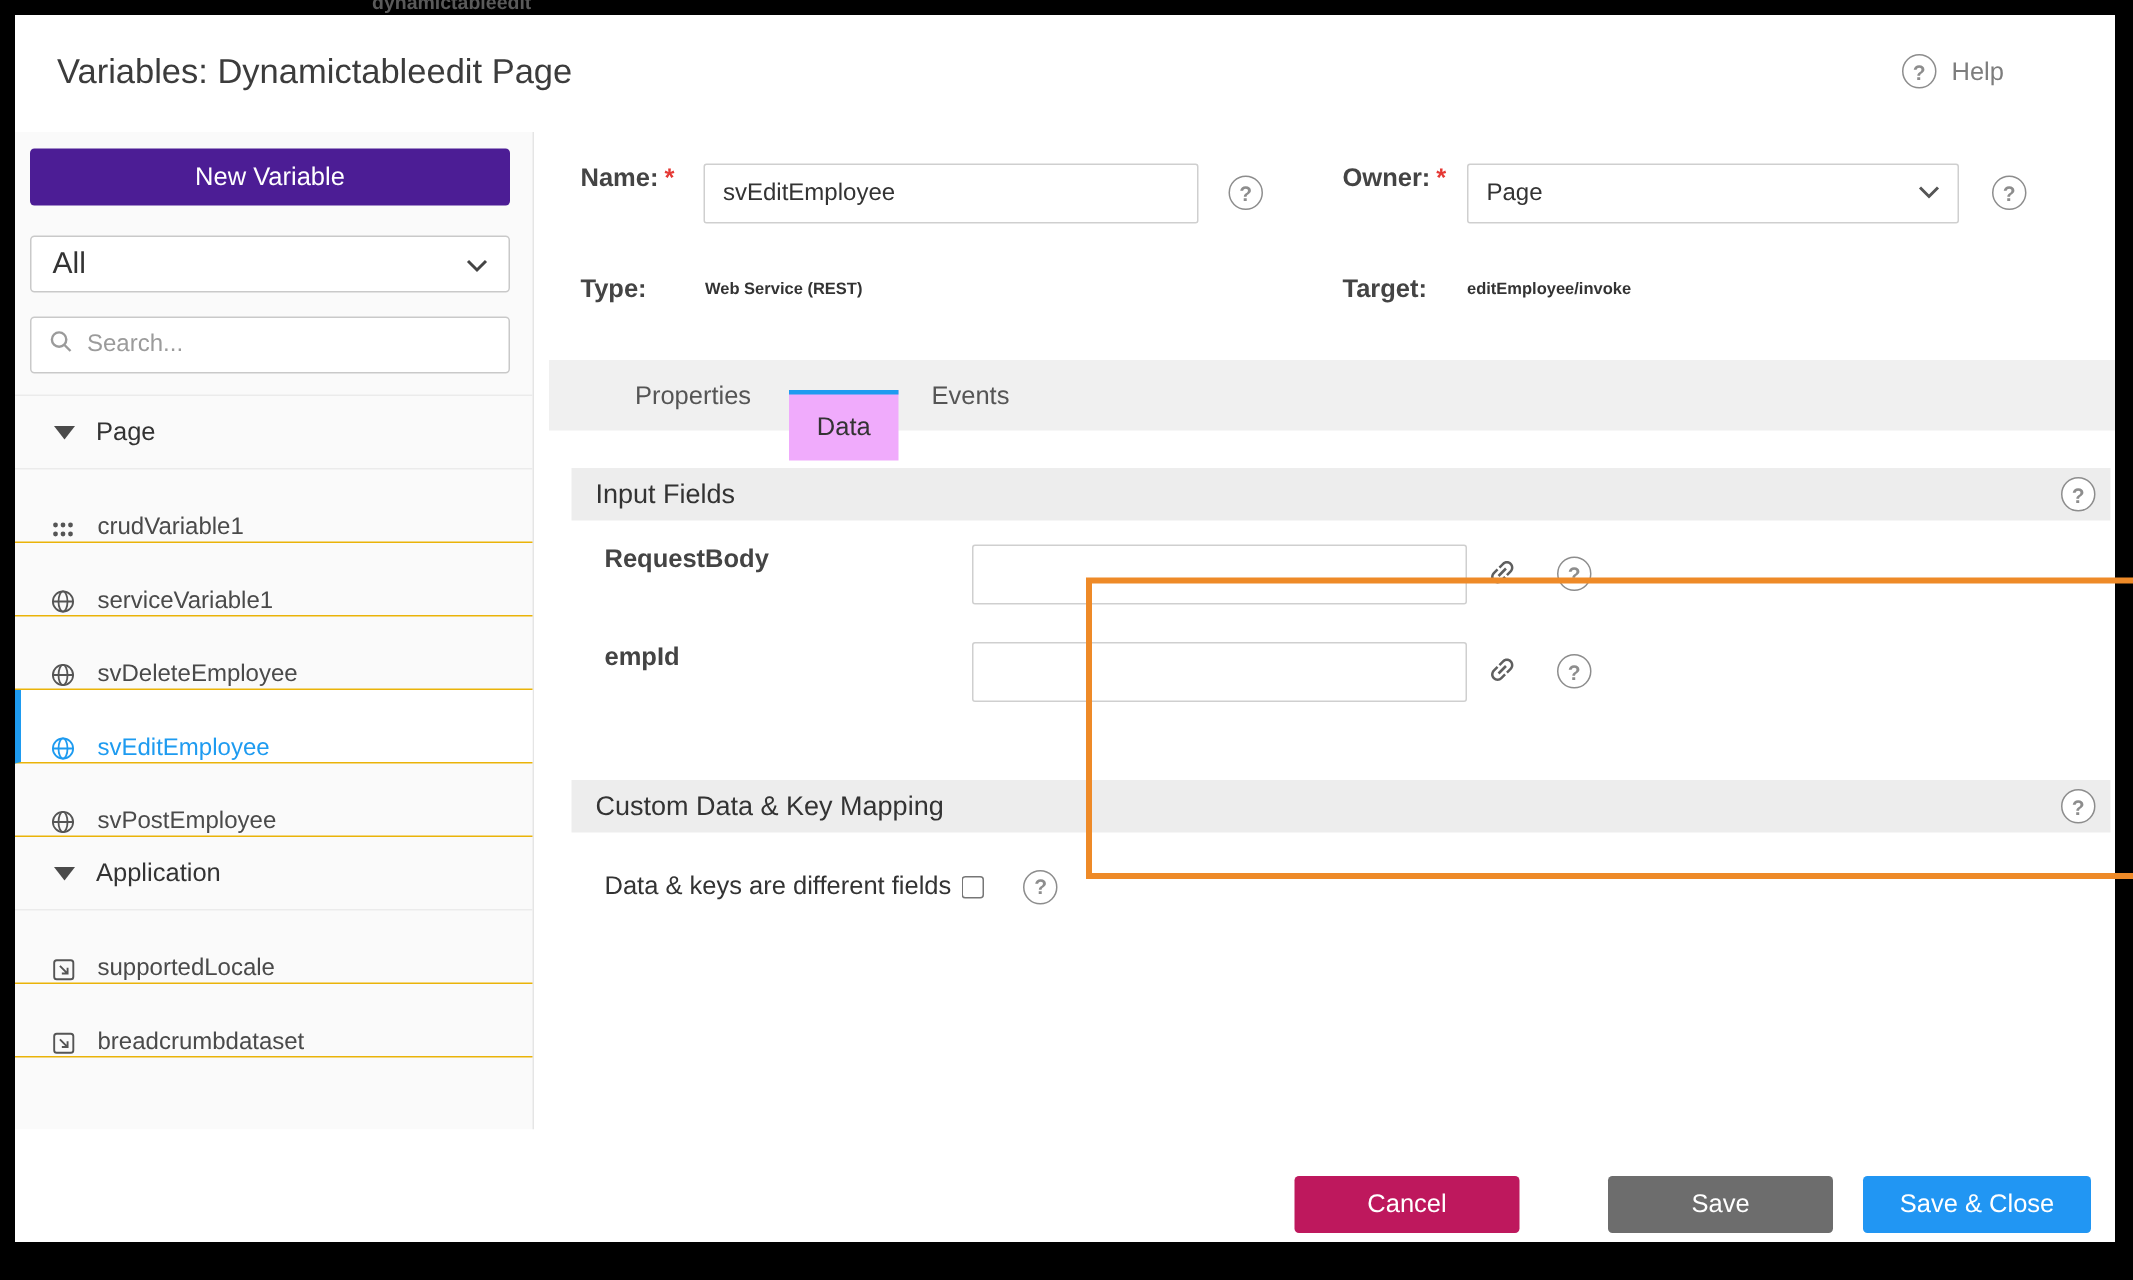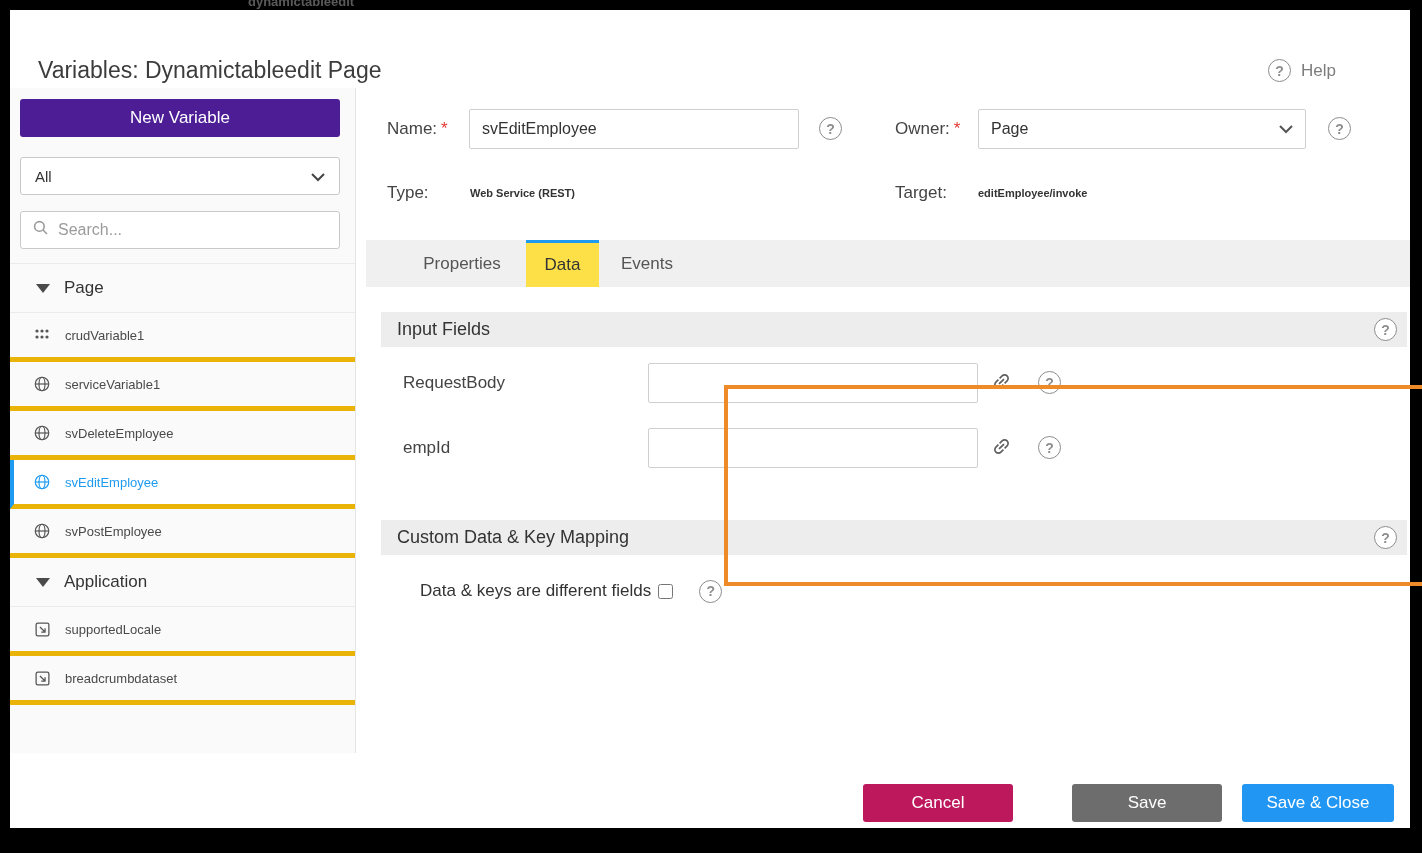--- a/index.html
+++ b/index.html
@@ -12,65 +12,65 @@
   }
 
   
   .top-bar { position: absolute; left: 0; top: 0; width: 1422px; height: 10px; background: #000; overflow: hidden; }
   .top-bar-text { position: absolute; left: 248px; top: -6px; color: #5a5a5a; font-size: 13px; font-weight: 700; }
 
   
   .dialog { position: absolute; left: 10px; top: 10px; width: 1400px; height: 818px; background: #fff; }
 
   
-  .dlg-header { position: absolute; left: 0; top: 0; width: 100%; height: 94px; background: #fff; border-bottom: 3px solid #22c55e; margin-top: 23px; }
+  .dlg-header { position: absolute; left: 0; top: 0; width: 100%; height: 94px; background: #fff; border-bottom: 3px solid #22c55e; }
   .dlg-title { position: absolute; left: 28px; top: 24px; font-size: 23px; font-weight: 500; color: #3c3c3c; }
   .help-wrap { position: absolute; left: 1258px; top: 26px; display: flex; align-items: center; gap: 10px; color: #7d7d7d; font-size: 17px; cursor: pointer; }
 
   .qicon {
     width: 23px; height: 23px; border: 1.5px solid #8d8d8d; border-radius: 50%;
     color: #8d8d8d; font-size: 14px; font-weight: 700;
     display: flex; align-items: center; justify-content: center; background: #fff;
   }
 
   
   .sidebar { position: absolute; left: 0; top: 78px; width: 346px; height: 665px; background: #fafafa; border-right: 1px solid #e5e5e5; }
   .btn-new { position: absolute; left: 10px; top: 11px; width: 320px; height: 38px; background: #4c1d95; border: none; border-radius: 3px; color: #fff; font-size: 17px; font-family: inherit; cursor: pointer; }
-  .filter-select { position: absolute; left: 10px; top: 69px; width: 320px; height: 38px; background: #fff; border: 1px solid #c9c9c9; border-radius: 3px; display: flex; align-items: center; padding: 0 14px; font-size: 15px; color: #333; cursor: pointer; }
+  .filter-select { position: absolute; left: 10px; top: 69px; width: 320px; height: 38px; background: #fff; border: 1px solid #c9c9c9; border-radius: 3px; display: flex; align-items: center; padding: 0 14px; font-size: 20px; color: #333; cursor: pointer; }
   .filter-select .sel-text { flex: 1; }
   .search-box { position: absolute; left: 10px; top: 123px; width: 320px; height: 38px; background: #fff; border: 1px solid #c9c9c9; border-radius: 3px; display: flex; align-items: center; padding: 0 12px; gap: 9px; }
   .search-box input { border: none; outline: none; flex: 1; font-size: 16px; font-family: inherit; color: #333; background: transparent; }
   .search-box input::placeholder { color: #9b9b9b; }
 
   .var-list { position: absolute; left: 0; top: 175px; width: 100%; border-top: 1px solid #ebebeb; }
-  .srow { height: 49px; display: flex; align-items: center; gap: 13px; padding-left: 22px; border-bottom: 5px solid #eab308; font-size: 13px; color: #4a4a4a; cursor: pointer; }
+  .srow { height: 49px; display: flex; align-items: flex-end; gap: 13px; padding-left: 22px; border-bottom: 1px solid #eab308; font-size: 16px; color: #4a4a4a; cursor: pointer; }
   .srow .sicon { width: 20px; display: flex; justify-content: center; }
   .srow.selected { background: #fff; border-left: 4px solid #1e9bf0; padding-left: 18px; color: #1e9bf0; }
   .group-row { height: 49px; display: flex; align-items: center; gap: 14px; padding-left: 26px; border-bottom: 1px solid #ebebeb; font-size: 17px; color: #333; cursor: pointer; }
   .tri-down { width: 0; height: 0; border-left: 7px solid transparent; border-right: 7px solid transparent; border-top: 9px solid #4a4a4a; }
 
   
   .main { position: absolute; left: 346px; top: 78px; width: 1054px; height: 665px; background: #fff; }
-  .flabel { position: absolute; height: 40px; display: flex; align-items: center; font-size: 17px; color: #444; gap: 4px; }
+  .flabel { position: absolute; height: 40px; display: flex; align-items: flex-start; font-size: 17px; color: #444; gap: 4px; font-weight: bold; }
   .req { color: #e53935; font-size: 17px; }
   .txt-input { position: absolute; height: 40px; border: 1px solid #cfcfcf; border-radius: 2px; font-size: 16px; font-family: inherit; color: #333; padding: 0 12px; outline: none; background: #fff; }
   .fake-select { position: absolute; height: 40px; border: 1px solid #cfcfcf; border-radius: 2px; background: #fff; display: flex; align-items: center; padding: 0 12px; font-size: 16px; color: #333; cursor: pointer; }
   .fake-select .sel-text { flex: 1; }
   .static-val { position: absolute; height: 20px; display: flex; align-items: center; font-size: 11px; font-weight: 700; color: #333; }
 
   .tabbar { position: absolute; left: 10px; top: 152px; width: 1044px; height: 47px; background: #f0f0f0; }
   .tab { position: absolute; top: 0; height: 47px; display: flex; align-items: center; justify-content: center; font-size: 17px; color: #555; cursor: pointer; }
-  .tab.active { background: #fde047; border-top: 3px solid #1e9bf0; color: #333; }
+  .tab.active { background: #f0abfc; border-top: 3px solid #1e9bf0; color: #333; margin-top: 20px; }
 
   .section-head { position: absolute; left: 25px; width: 1026px; height: 35px; background: #ededed; display: flex; align-items: center; padding: 0 16px; font-size: 18px; color: #333; }
   .section-head .qicon { position: absolute; right: 10px; }
 
   .link-btn { position: absolute; width: 24px; height: 24px; background: none; border: none; cursor: pointer; display: flex; align-items: center; justify-content: center; }
 
-  .chk-row { position: absolute; left: 64px; top: 488px; height: 30px; display: flex; align-items: center; gap: 6px; font-size: 17px; color: #333; }
+  .chk-row { position: absolute; left: 47px; top: 488px; height: 30px; display: flex; align-items: center; gap: 6px; font-size: 17px; color: #333; }
   .chk-row input[type=checkbox] { width: 15px; height: 15px; margin-left: 1px; }
   .chk-row .qicon { margin-left: 20px; }
 
   .highlight-box { position: absolute; left: 368px; top: 297px; width: 732px; height: 201px; border: 4px solid #ee8a28; pointer-events: none; z-index: 10; }
 
   
   .footer { position: absolute; left: 0; top: 743px; width: 100%; height: 75px; background: #fff; }
   .fbtn { position: absolute; top: 31px; height: 38px; border: none; border-radius: 3px; color: #fff; font-size: 17px; font-family: inherit; cursor: pointer; }
   .btn-cancel { left: 853px; width: 150px; background: #be185d; }
   .btn-save { left: 1062px; width: 150px; background: #6d6d6d; }

